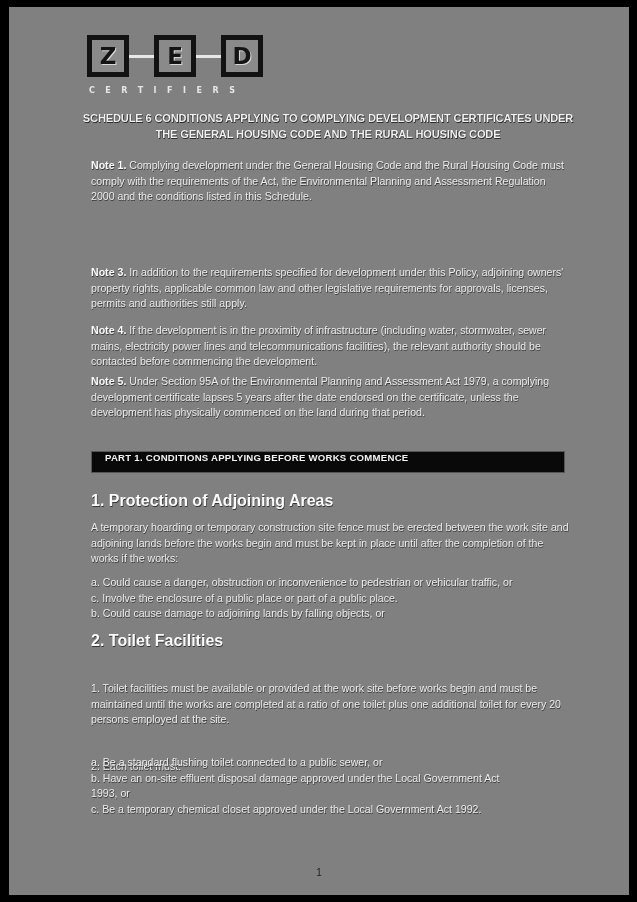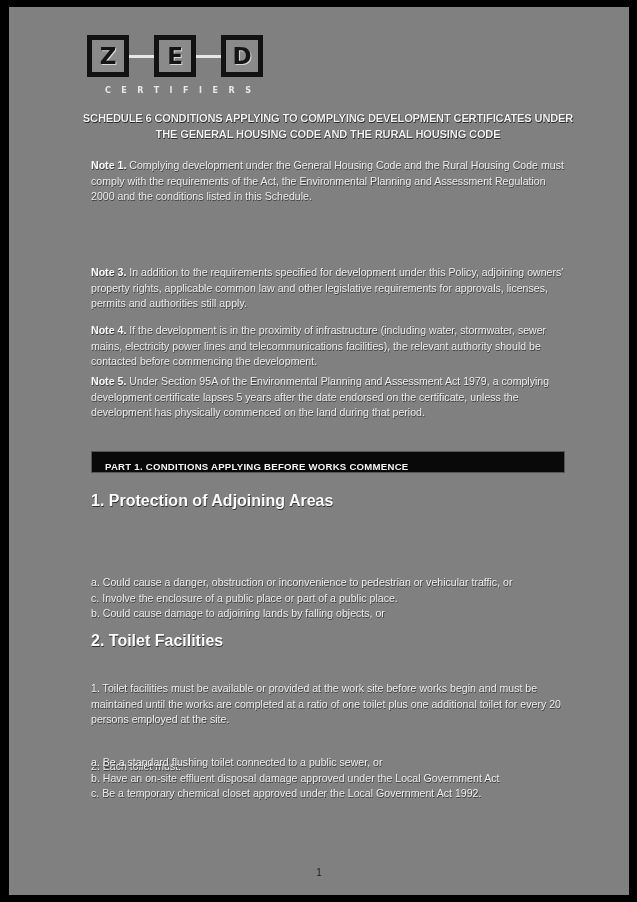--- a/index.html
+++ b/index.html
@@ -54,21 +54,21 @@
     background: #8a8a8a;
     text-shadow: 1px 1px 0 #d8d8d8;
   }
   .zed-link {
     width: 25px;
     height: 3px;
     background: #e8e8e8;
   }
   .certifiers {
     margin-top: 9px;
-    margin-left: 18px;
+    margin-left: 2px;
     font-size: 8px;
     font-weight: bold;
     letter-spacing: 10.5px;
     color: #e6e6e6;
     font-family: "DejaVu Sans", sans-serif;
   }
 
   
   #doc-title {
     position: absolute;
@@ -113,21 +113,21 @@
   #part1-banner {
     position: absolute;
     left: 82px;
     top: 444px;
     width: 474px;
     height: 22px;
     background: #090909;
     border: 1px solid #565656;
     box-sizing: border-box;
     display: flex;
-    align-items: flex-end;
+    align-items: flex-start;
   }
   #part1-banner span {
     margin-left: 13px;
     font-size: 9.6px;
     font-weight: bold;
     letter-spacing: 0.25px;
     color: #f4f4f4;
   }
 
   
@@ -186,32 +186,34 @@
 
   <div class="para" style="top:367px;">
     <b>Note 5.</b><span> Under Section 95A of the Environmental Planning and Assessment Act 1979, a complying development certificate lapses 5 years after the date endorsed on the certificate, unless the development has physically commenced on the land during that period.</span>
   </div>
 
   <div id="part1-banner">
     <span>PART 1. CONDITIONS APPLYING BEFORE WORKS COMMENCE</span>
   </div>
 
   <div class="h2" style="top:485px;">1. Protection of Adjoining Areas</div>
+  <div class="para" style="top:513px;">A temporary hoarding or temporary construction site fence must be erected between the work site and adjoining lands before the works begin and must be kept in place until after the completion of the works if the works:</div>
 
   <div class="list" style="top:568px;">
     <div>a. Could cause a danger, obstruction or inconvenience to pedestrian or vehicular traffic, or</div>
     <div>c. Involve the enclosure of a public place or part of a public place.</div>
     <div>b. Could cause damage to adjoining lands by falling objects, or</div>
   </div>
 
   <div class="h2" style="top:625px;">2. Toilet Facilities</div>
   <div class="para" style="top:674px;">1. Toilet facilities must be available or provided at the work site before works begin and must be maintained until the works are completed at a ratio of one toilet plus one additional toilet for every 20 persons employed at the site.</div>
   <div class="para" style="top:708px;margin-top:44px;">2. Each toilet must:</div>
 
   <div class="list" style="top:748px;">
     <div>a. Be a standard flushing toilet connected to a public sewer, or</div>
     <div>b. Have an on-site effluent disposal damage approved under the Local Government Act</div>
+    <div>1993, or</div>
     <div>c. Be a temporary chemical closet approved under the Local Government Act 1992.</div>
   </div>
 
   <div id="page-number">1</div>
 
 </div>
 
 </body></html>

